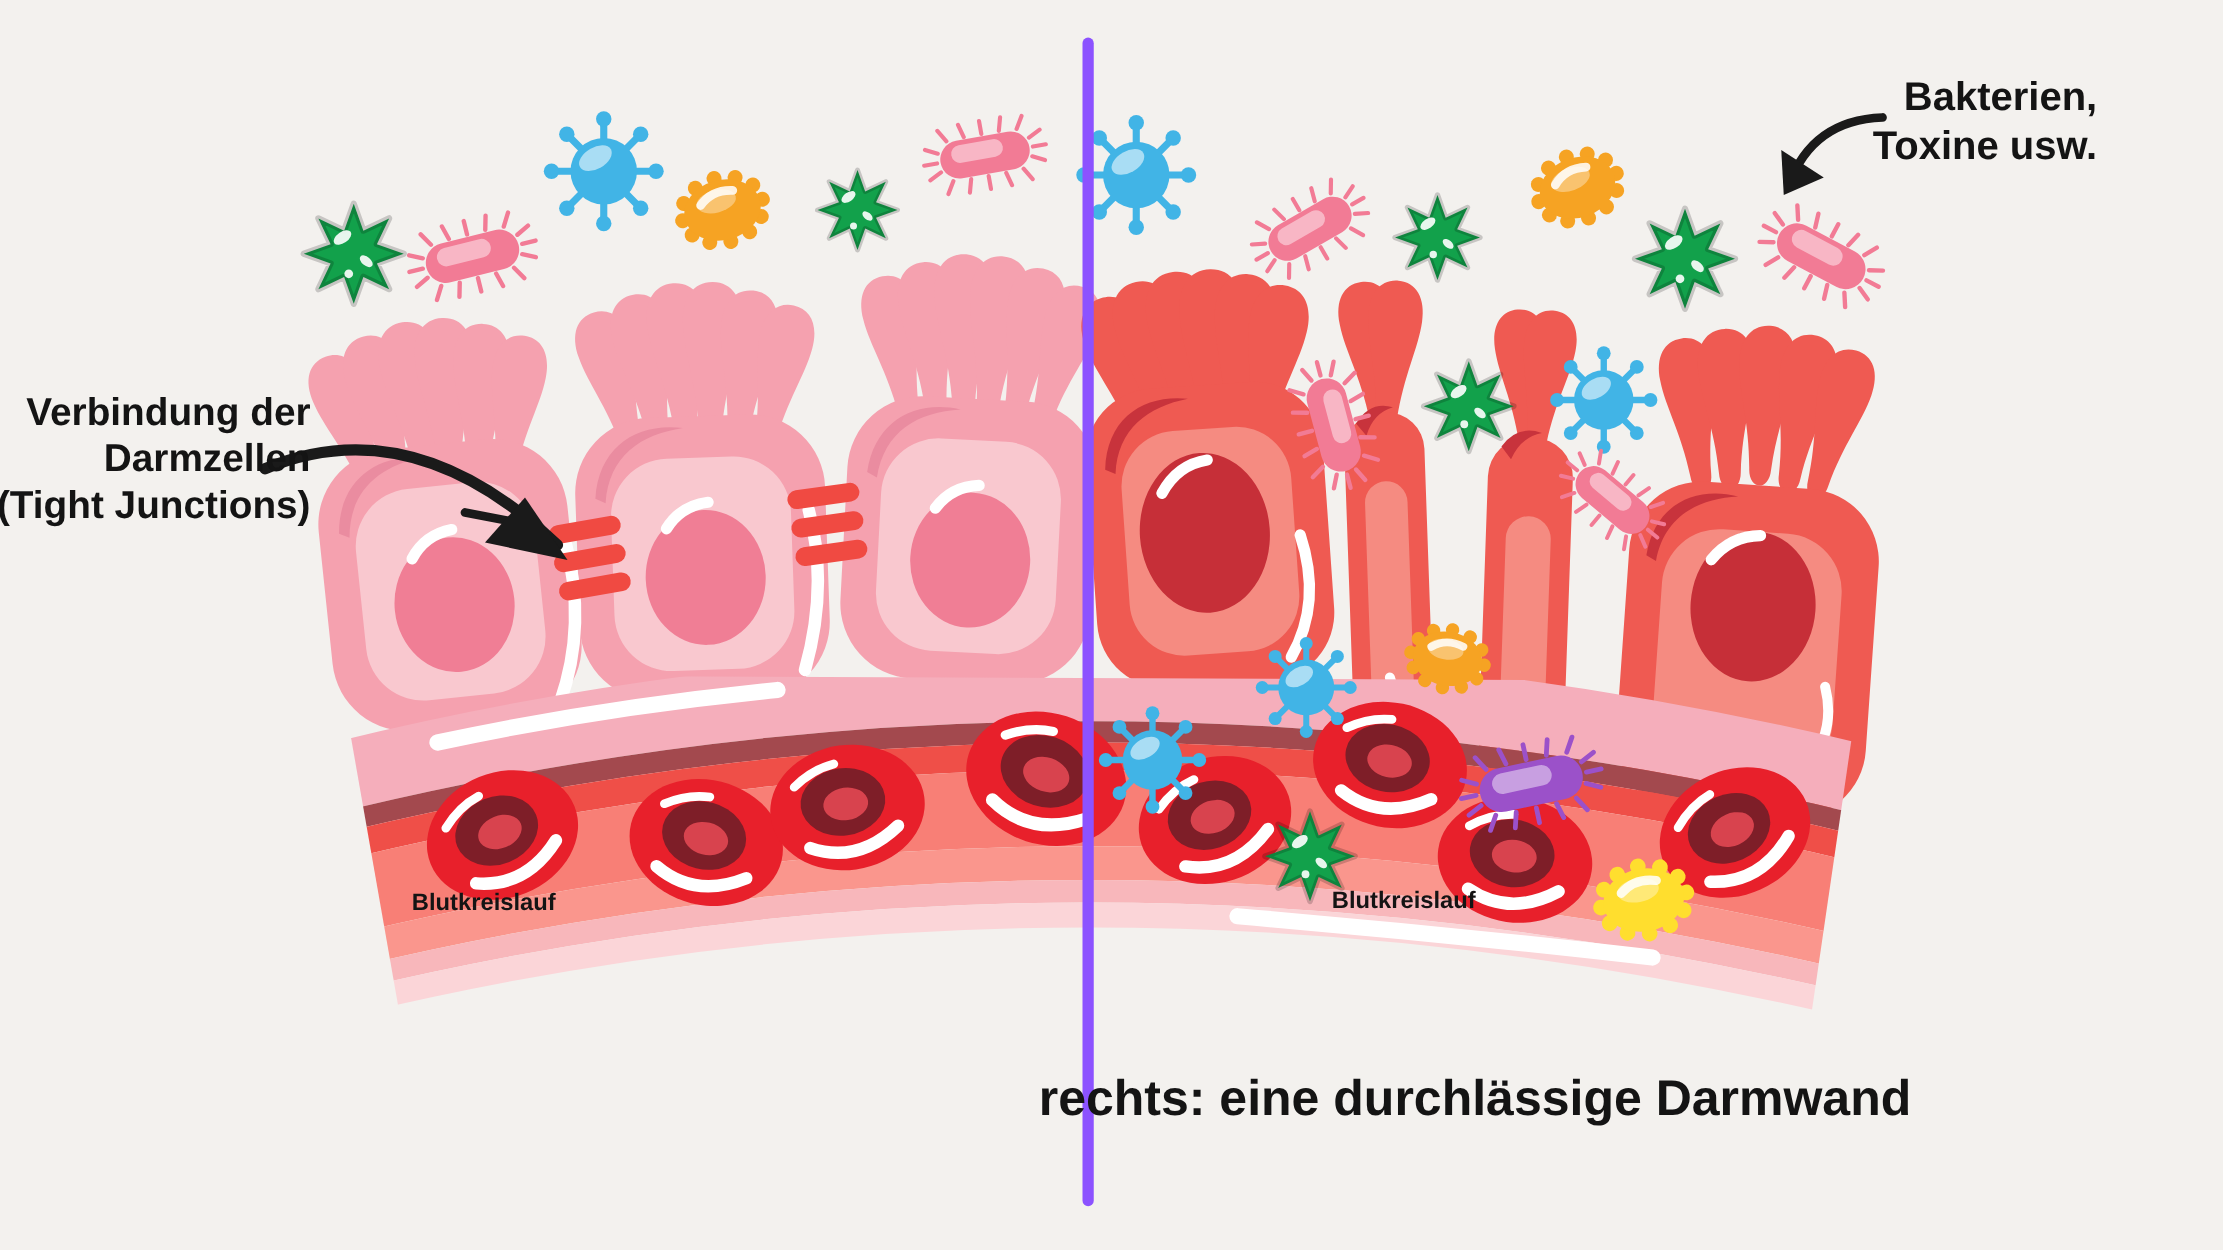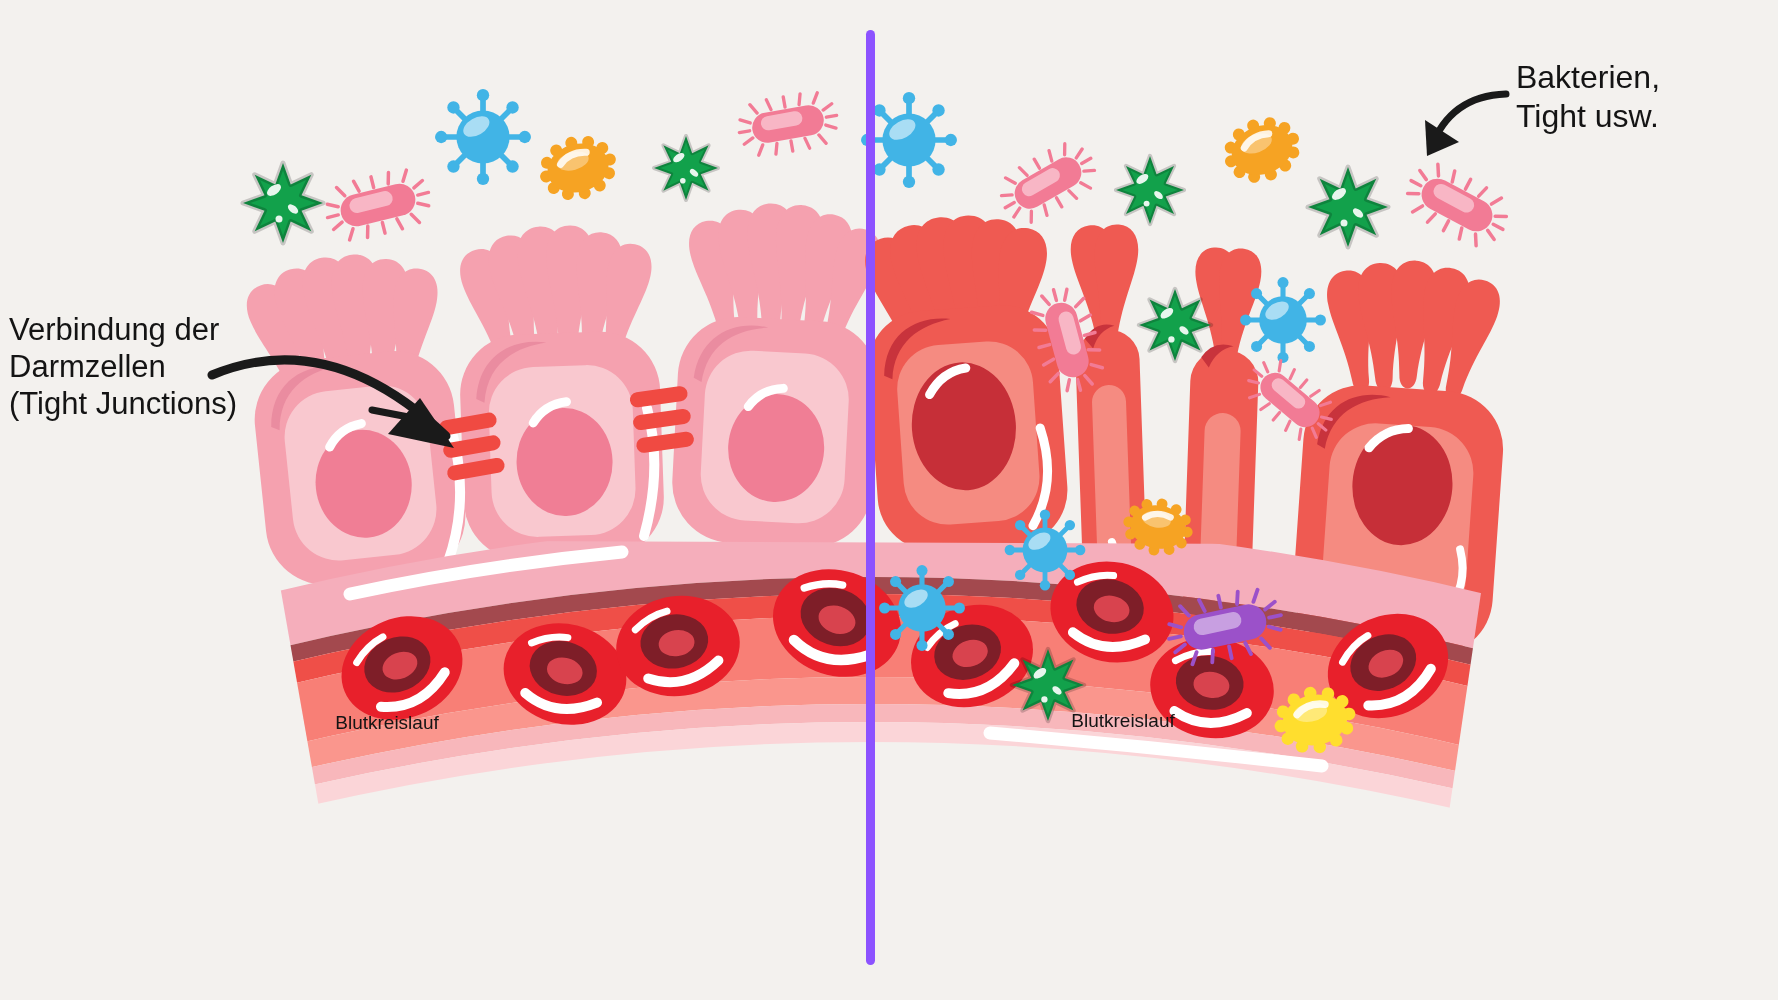--- a/index.html
+++ b/index.html
@@ -4,22 +4,22 @@
 <style>
   html,body{margin:0;padding:0;}
   body{
     width:1778px;height:1000px;overflow:hidden;
     background:var(--bg,#F3F1EE);
     font-family:"Liberation Sans","DejaVu Sans",sans-serif;
   }
   #stage{position:relative;width:1778px;height:1000px;}
   #art{position:absolute;left:0;top:0;}
   .lbl{
-    position:absolute;font-weight:400;color:var(--ink,#141414);
-    transform:translateX(-50%);text-align:left;white-space:nowrap;
+    position:absolute;font-weight:700;color:var(--ink,#141414);
+    transform:translateX(-50%);text-align:right;white-space:nowrap;
   }
   #label-tight{left:123px;top:311px;font-size:31px;line-height:37px;}
   #label-bact{left:1588px;top:58px;font-size:32px;line-height:39px;}
   .blut{font-size:19px;}
   #blut-left{left:387px;top:712px;}
   #blut-right{left:1123px;top:710px;}
   .caption{font-size:40px;line-height:73px;}
   #caption-left{left:583px;top:870px;}
   #caption-right{left:1180px;top:843px;}
 </style>
@@ -284,23 +284,24 @@
 </svg>
 
   <div id="label-tight" class="lbl">
     <div>Verbindung der</div>
     <div>Darmzellen</div>
     <div>(Tight Junctions)</div>
   </div>
 
   <div id="label-bact" class="lbl">
     <div>Bakterien,</div>
-    <div>Tight usw.</div>
+    <div>Toxine usw.</div>
   </div>
 
   <div id="blut-left" class="lbl blut">Blutkreislauf</div>
   <div id="blut-right" class="lbl blut">Blutkreislauf</div>
 
 
   <div id="caption-right" class="lbl caption">
+    <div>rechts: eine durchlässige Darmwand</div>
   </div>
 
 </div>
 
 </body></html>

